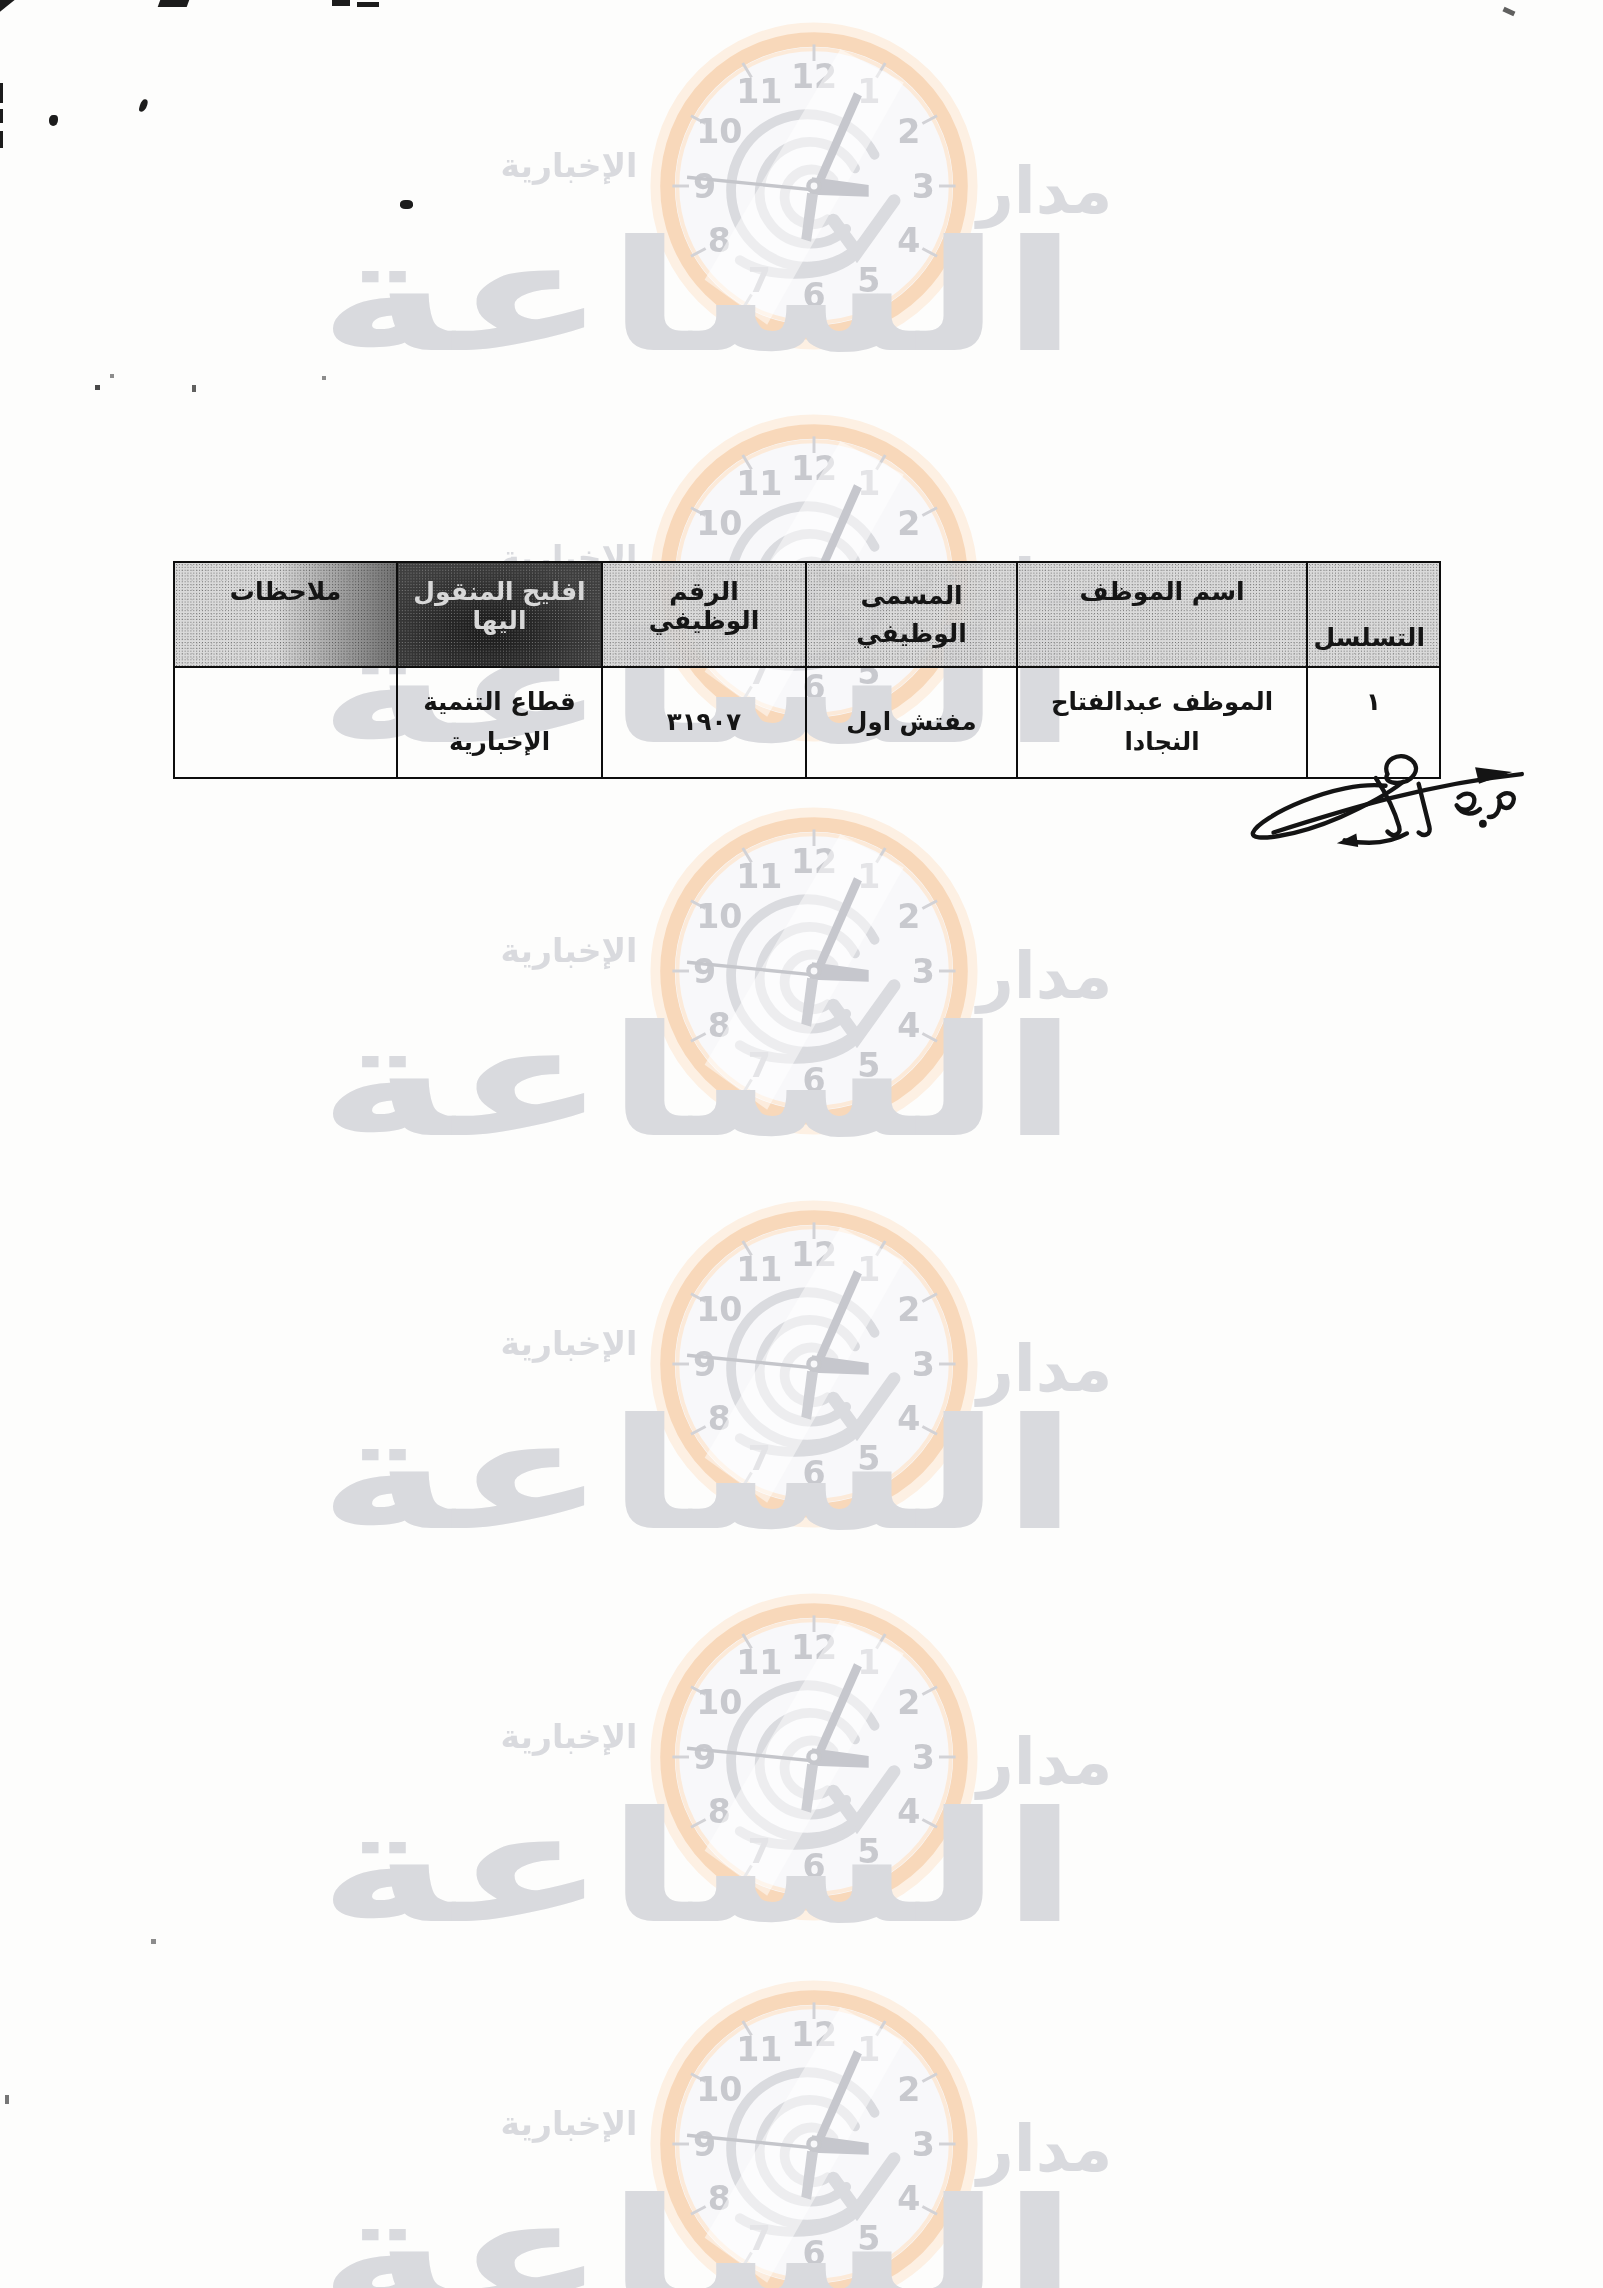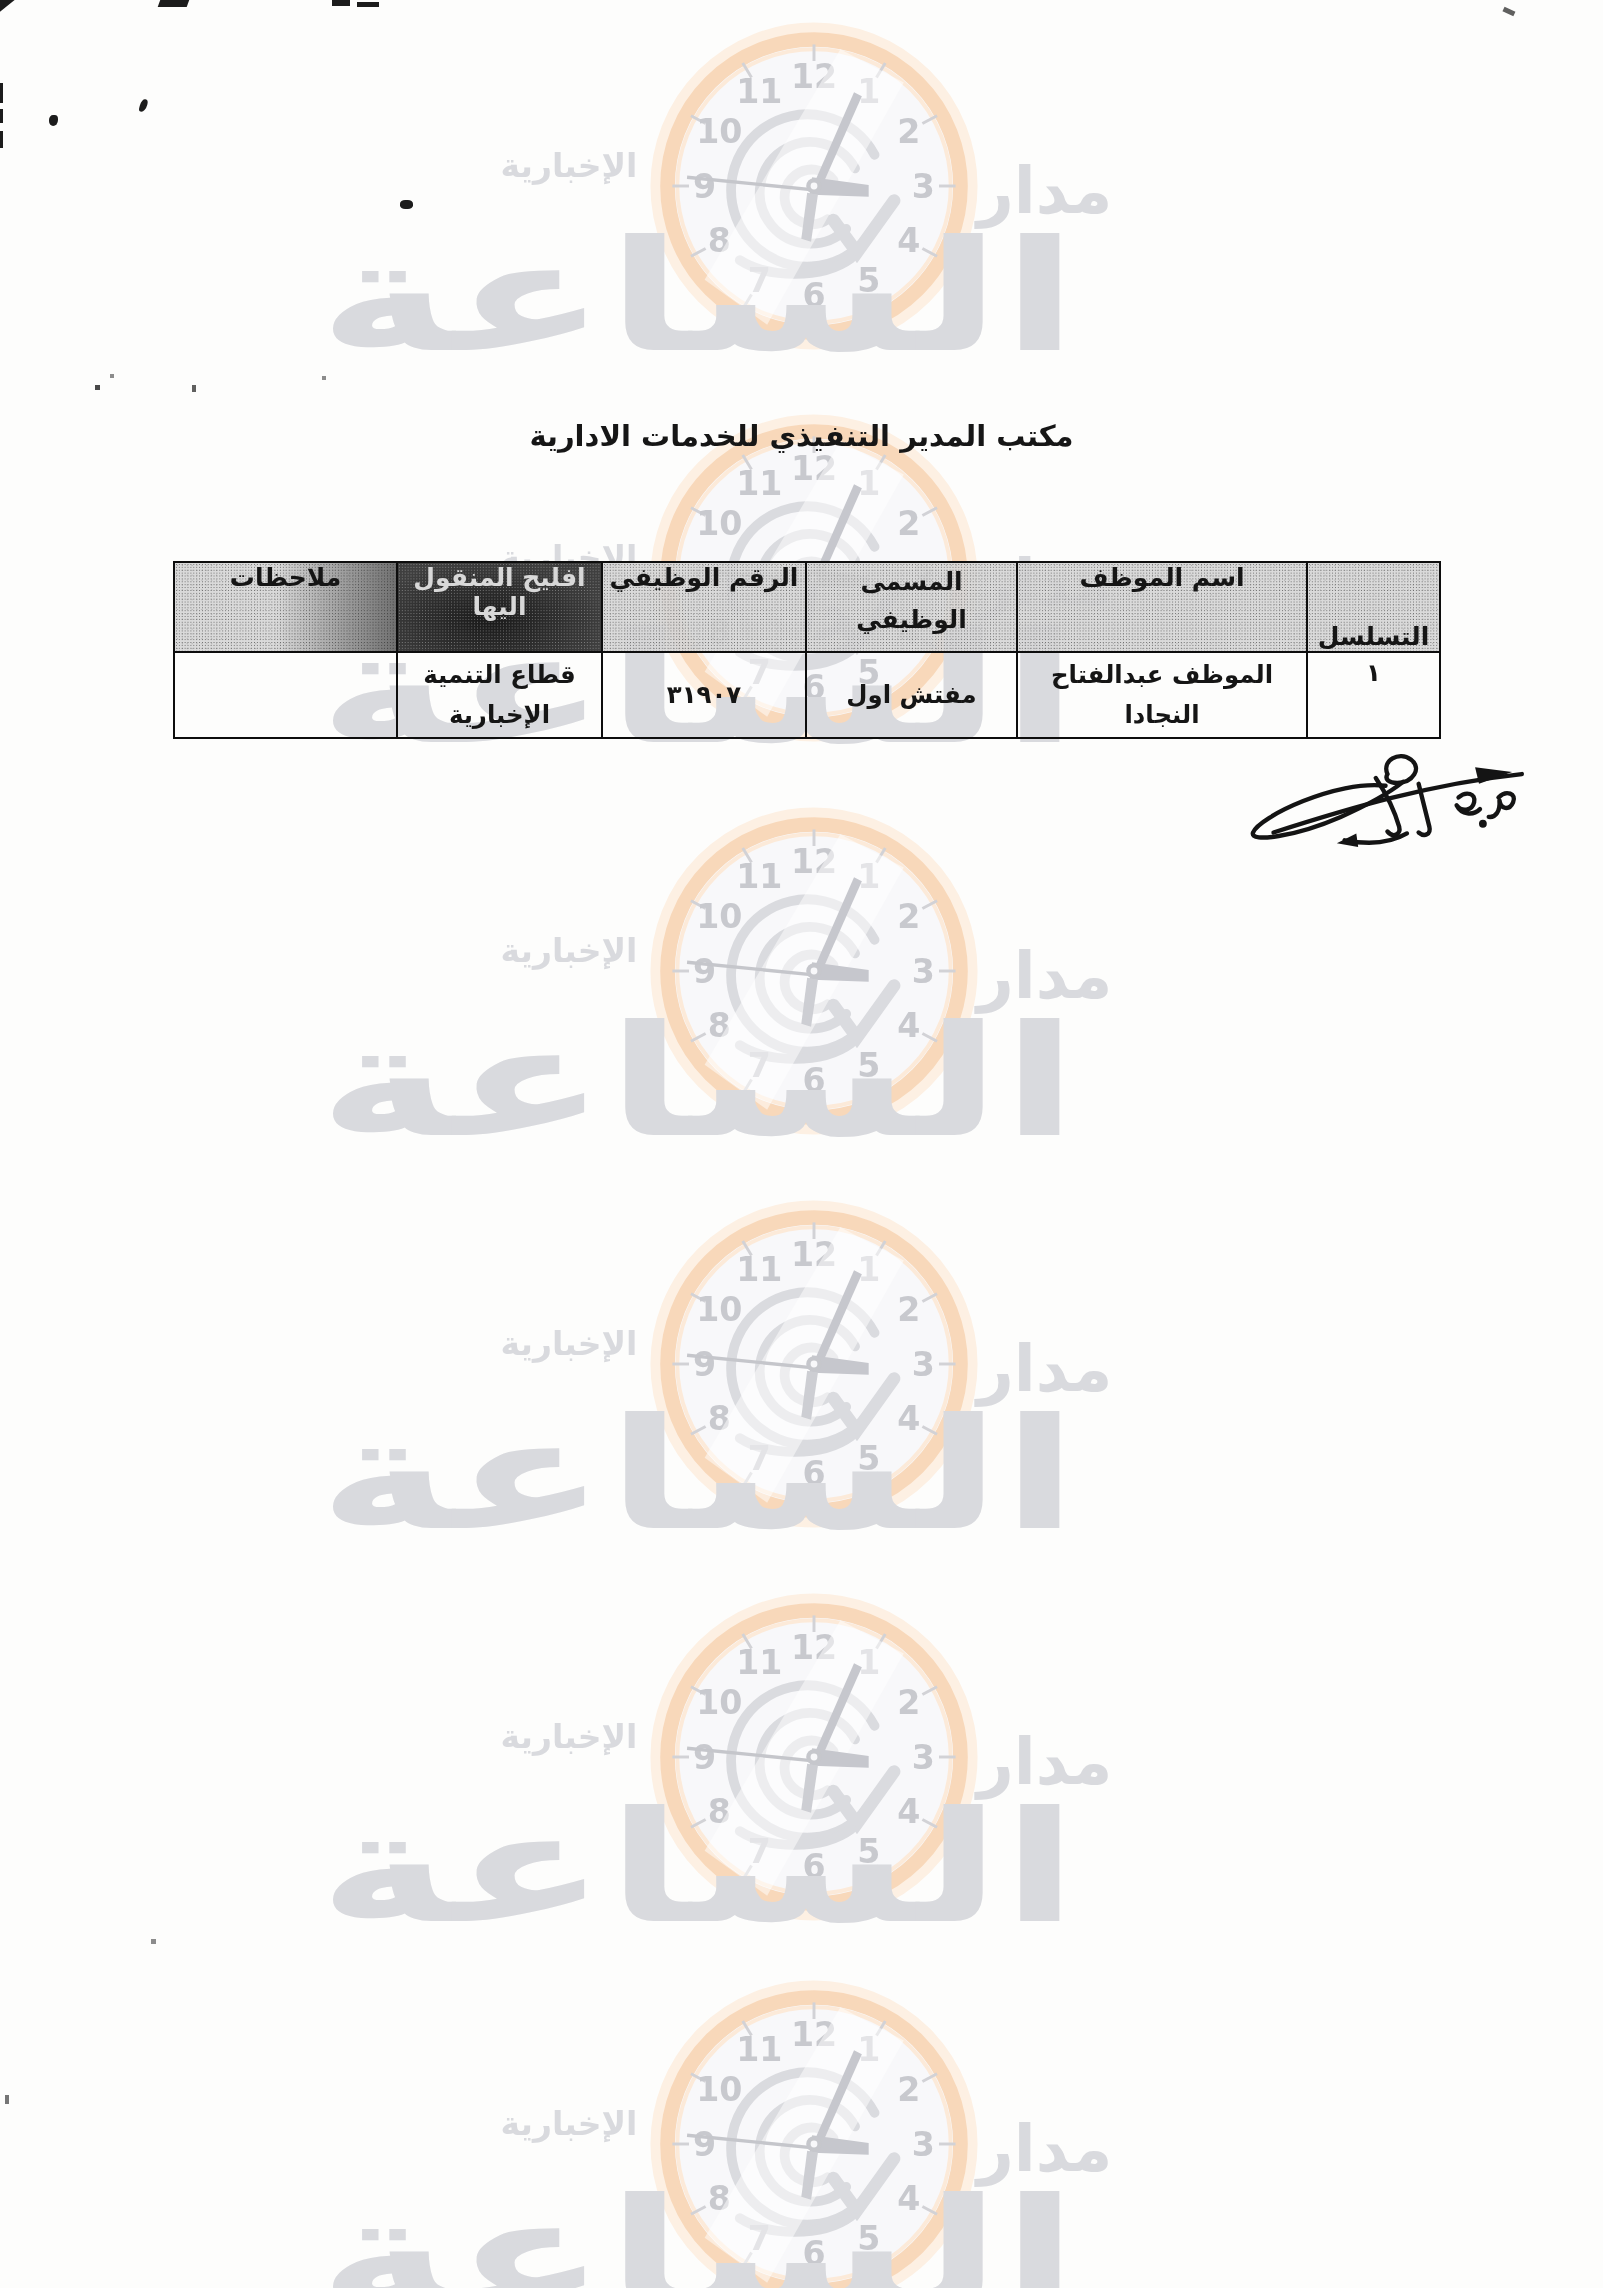--- a/index.html
+++ b/index.html
@@ -22,21 +22,21 @@
     position:absolute;top:419px;left:0;width:100%;text-align:center;
     direction:rtl;font-size:29px;font-weight:bold;color:#161616;
   }
   
   table.transfer{
     position:absolute;top:561px;left:173px;width:1265px;
     border-collapse:collapse;table-layout:fixed;direction:rtl;
     border:2.9px solid #0d0d0d;color:#151515;
   }
   table.transfer th,table.transfer td{
-    border:2px solid #0d0d0d;text-align:center;padding:0;
+    border:2px solid #0d0d0d;text-align:center;padding:14px;
     font-weight:bold;overflow:hidden;
   }
   table.transfer thead tr{height:90px;}
   table.transfer tbody tr{height:86px;}
   th.hdr{
     vertical-align:top;padding-top:15.6px;font-size:25px;
     background-color:rgba(215,215,215,.92);
     background-image:
       radial-gradient(rgba(25,25,25,.55) 0.7px, rgba(0,0,0,0) 0.9px),
       radial-gradient(rgba(70,70,70,.35) 0.7px, rgba(0,0,0,0) 1px);
@@ -399,21 +399,20 @@
       </g>
     </svg>
     <div class="wm-madar" style="color: rgb(217, 218, 222);">مدار</div>
     <div class="wm-ikhbaria" style="color: rgb(217, 218, 222);">الإخبارية</div>
     <div class="wm-saa" style="color: rgb(217, 218, 222);">الساعة</div>
   </div>
 </div>
 
 <div id="content">
 
-  <div class="doc-title">مكتب المدير التنفيذي للخدمات الادارية</div>
 
   <table class="transfer">
     <colgroup>
       <col style="width:133px">
         <col style="width:290px">
         <col style="width:211px">
       <col style="width:204px">
         <col style="width:205px">
         <col style="width:223px">
     </colgroup>

